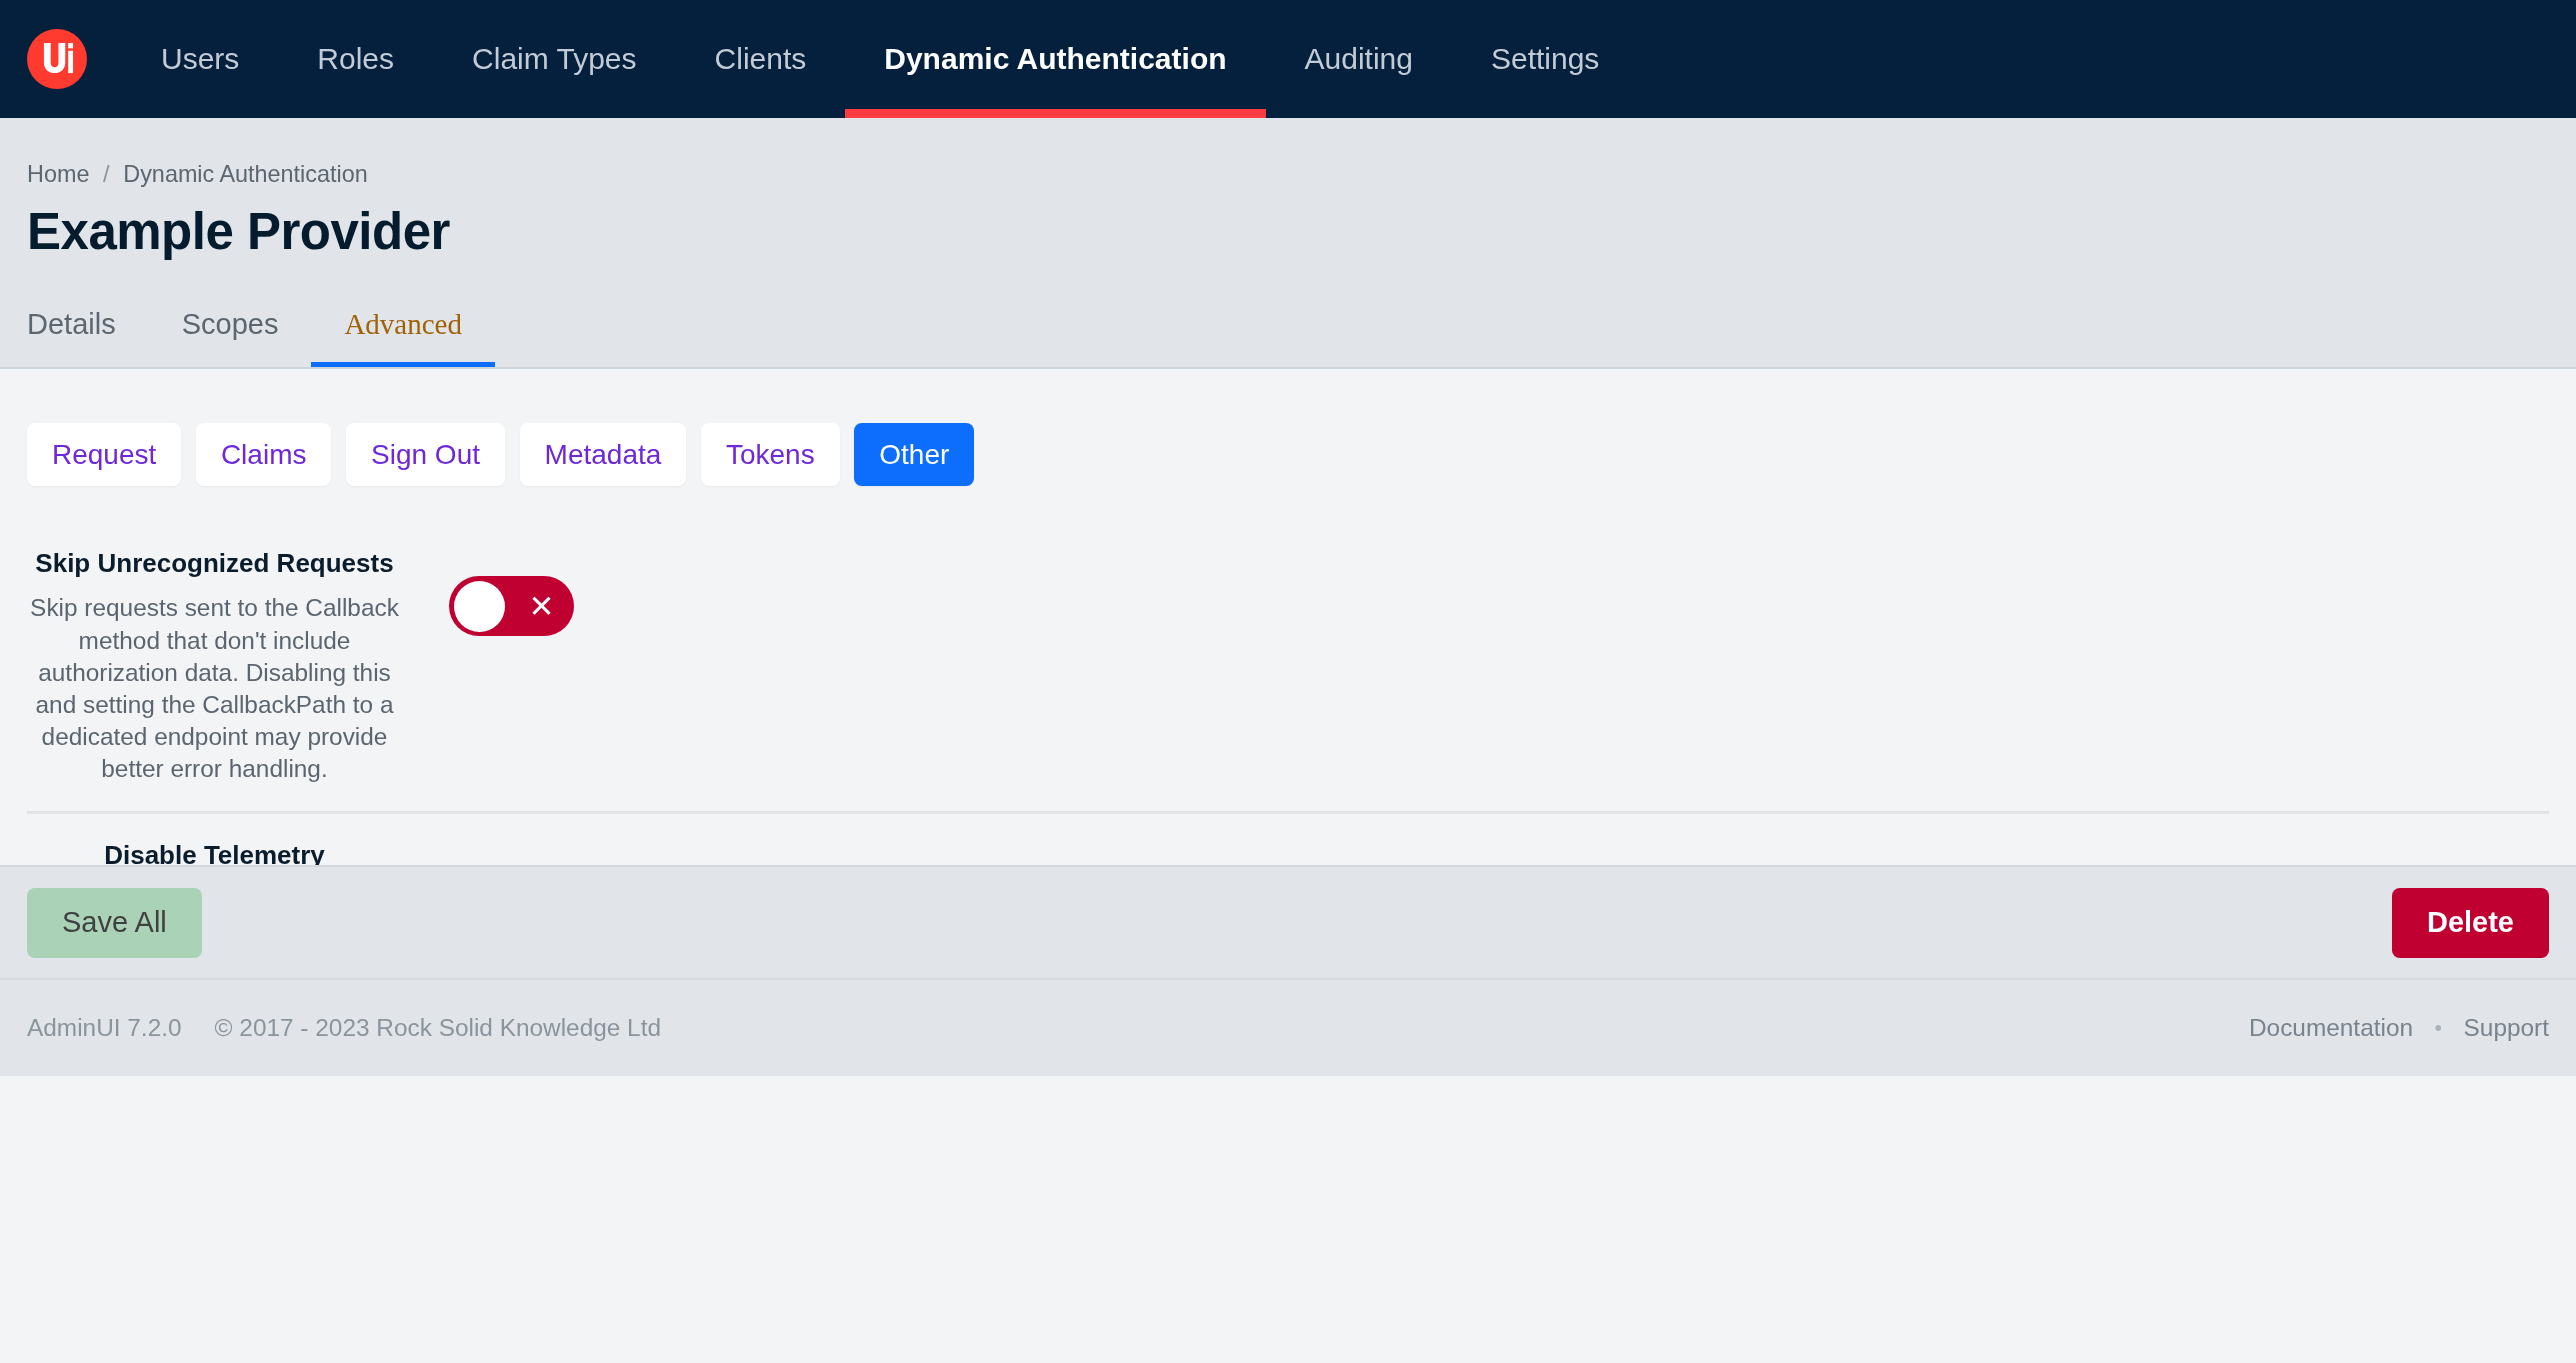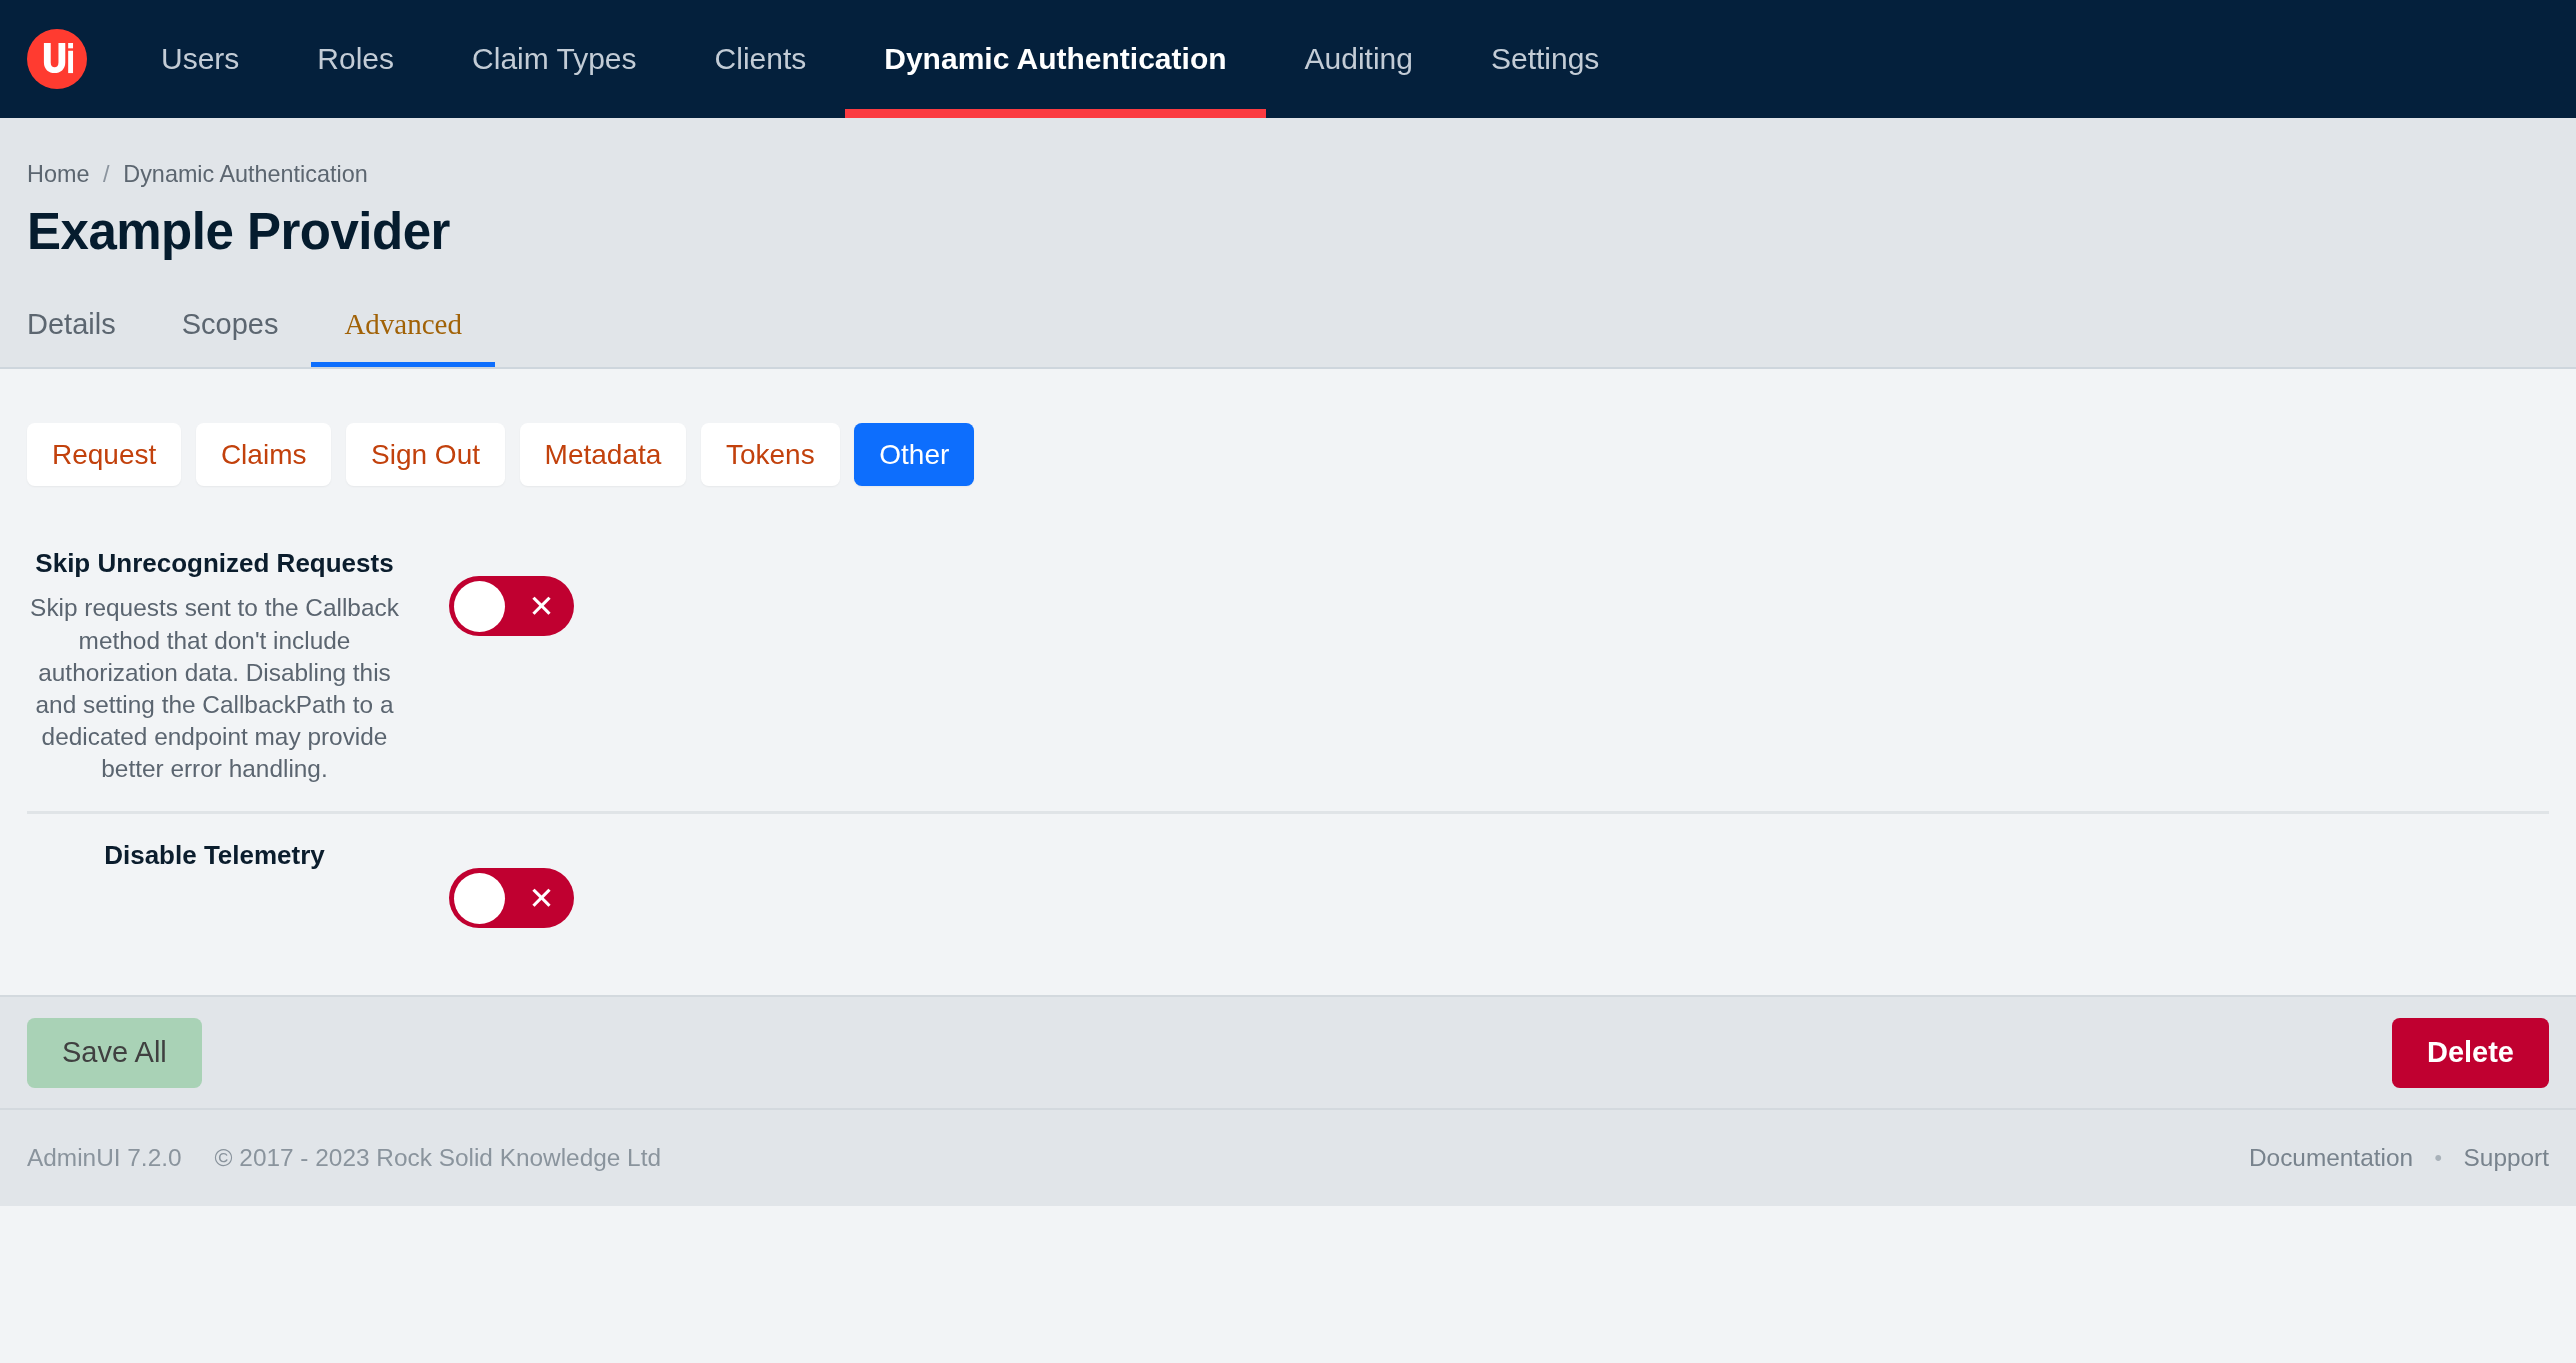--- a/index.html
+++ b/index.html
@@ -7,21 +7,21 @@
   html, body {
     width: 2576px;
     height: 1363px;
     background: #f2f4f6;
     font-family: "Liberation Sans", sans-serif;
     -webkit-font-smoothing: antialiased;
   }
 
   #app {
     width: 2576px;
-    height: 1206px;
+    height: 1076px;
     position: relative;
     display: flex;
     flex-direction: column;
     overflow: hidden;
     background: #f2f4f6;
   }
 
   
   .navbar {
     height: 118px;
@@ -151,21 +151,21 @@
     display: flex;
     gap: 14.6px;
     padding-top: 54px;
   }
   .seg-btn {
     background: #ffffff;
     border: none;
     border-radius: 7.8px;
     padding: 15.6px 25px;
     font-size: 28px;
-    color: #c2410c;
+    color: #6d28d9;
     font-family: "Liberation Sans", sans-serif;
     cursor: pointer;
     box-shadow: 0 1px 2px rgba(0,0,0,0.05);
     white-space: nowrap;
   }
   .seg-btn.active {
     background: #0d6efd;
     color: #ffffff;
   }
 

